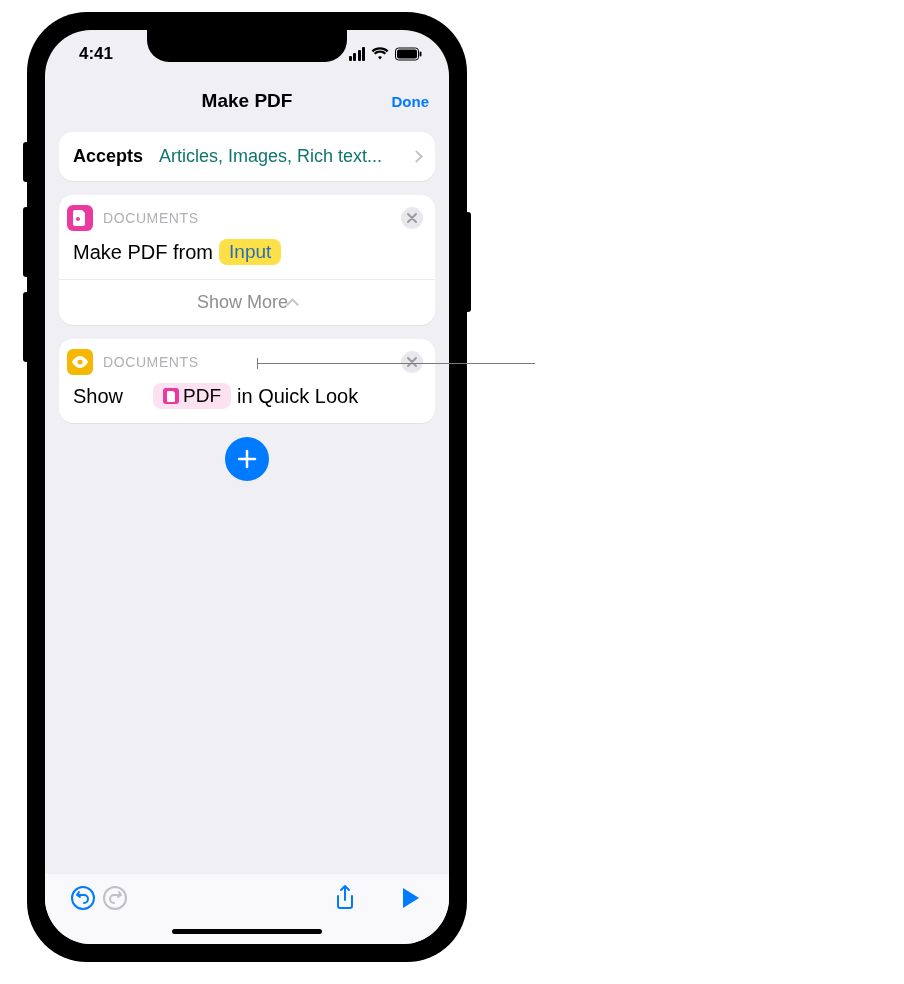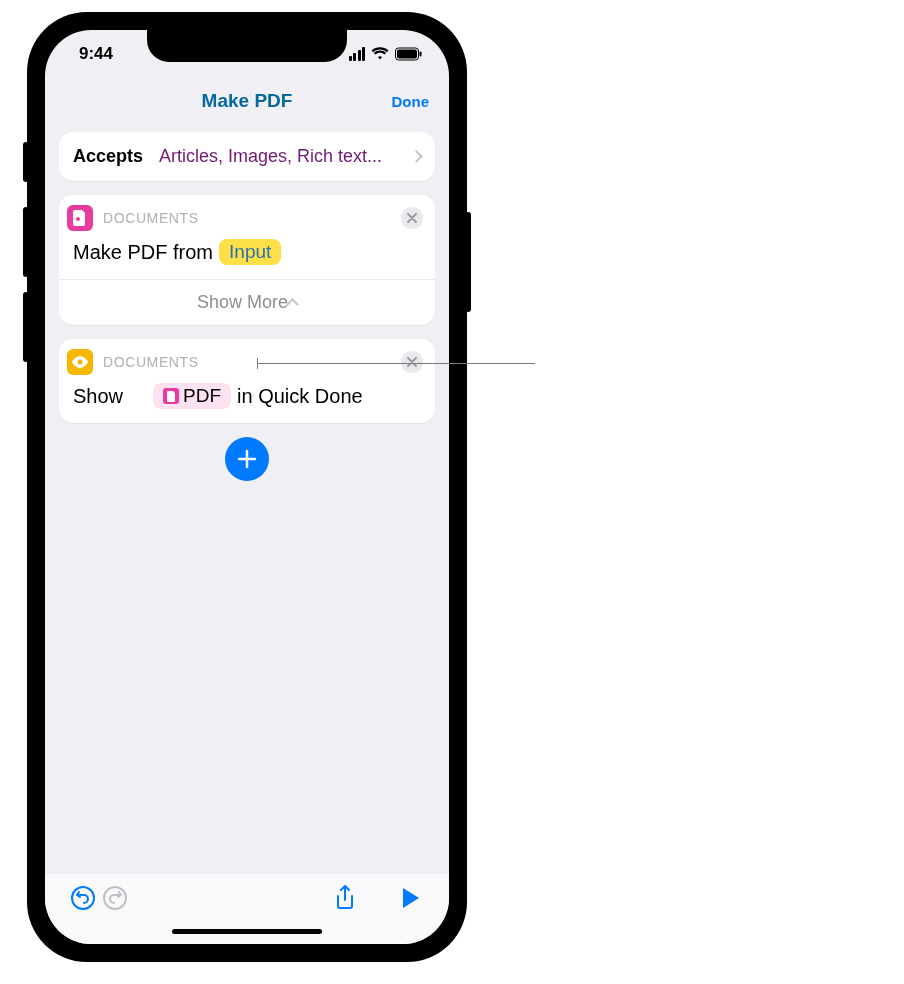--- a/index.html
+++ b/index.html
@@ -83,21 +83,21 @@
     height: 46px;
     display: flex;
     align-items: center;
     justify-content: center;
     position: relative;
     padding: 0 20px;
   }
   .nav-title {
     font-size: 19px;
     font-weight: 600;
-    color: #0369a1;
+    color: #000000;
   }
   .nav-done {
     position: absolute;
     right: 20px;
     color: #007aff;
     font-size: 15px;
     font-weight: 600;
   }
 
   
@@ -117,21 +117,21 @@
     overflow: hidden;
   }
 
   .accepts-row {
     display: flex;
     align-items: center;
     padding: 14px 14px;
     font-size: 18px;
   }
   .accepts-label { font-weight: 700; color: #000; margin-right: 16px; }
-  .accepts-value { color: #701a75; flex: 1; white-space: nowrap; overflow: hidden; text-overflow: ellipsis; }
+  .accepts-value { color: #0f766e; flex: 1; white-space: nowrap; overflow: hidden; text-overflow: ellipsis; }
   .chev-right {
     width: 9px; height: 9px; border-right: 2px solid #c4c4c7; border-top: 2px solid #c4c4c7;
     transform: rotate(45deg); margin-left: 8px;
   }
 
   .action-card .header-row {
     display: flex;
     align-items: center;
     padding: 10px 12px 6px 8px;
     gap: 10px;
@@ -238,21 +238,21 @@
 <div class="phone">
   <div class="side-btn btn-r1"></div>
   <div class="side-btn btn-l1"></div>
   <div class="side-btn btn-l2"></div>
   <div class="side-btn btn-l3"></div>
 
   <div class="screen">
     <div class="notch"></div>
 
     <div class="status-bar">
-      <span>9:44</span>
+      <span>4:41</span>
       <div class="status-right">
         <div class="signal-bars">
           <span></span>
             <span></span>
             <span></span>
             <span></span>
         </div>
         <svg width="18" height="14" viewBox="0 0 18 14">
           <path d="M9 12.5 L11 10 C9.9 9.1 8.1 9.1 7 10 Z M4.5 7.5 C7 5.2 11 5.2 13.5 7.5 L15.2 5.9 C11.7 2.6 6.3 2.6 2.8 5.9 Z M0.5 3.6 C5.2 -0.8 12.8 -0.8 17.5 3.6 L15.8 5.2 C12 1.7 6 1.7 2.2 5.2 Z" fill="#000"></path>
         </svg>
@@ -324,21 +324,21 @@
         <div class="action-body">
           <span>Show</span>
           <span class="token token-pdf">
             <span class="mini-icon">
               <svg width="9" height="11" viewBox="0 0 9 11">
                   <path d="M1 0 h5 l2 2 v8 a1 1 0 0 1 -1 1 h-6 a1 1 0 0 1 -1 -1 v-9 a1 1 0 0 1 1 -1 z" fill="#fff"></path>
                 </svg>
             </span>
             <span>PDF</span>
           </span>
-          <span>in Quick Done</span>
+          <span>in Quick Look</span>
         </div>
       </div>
 
       <div class="add-btn">
         <svg width="22" height="22" viewBox="0 0 22 22">
             <path d="M11 3 v16 M3 11 h16" stroke="#fff" stroke-width="2.5" stroke-linecap="round"></path>
           </svg>
       </div>
 
       <div style="flex:1"></div>

